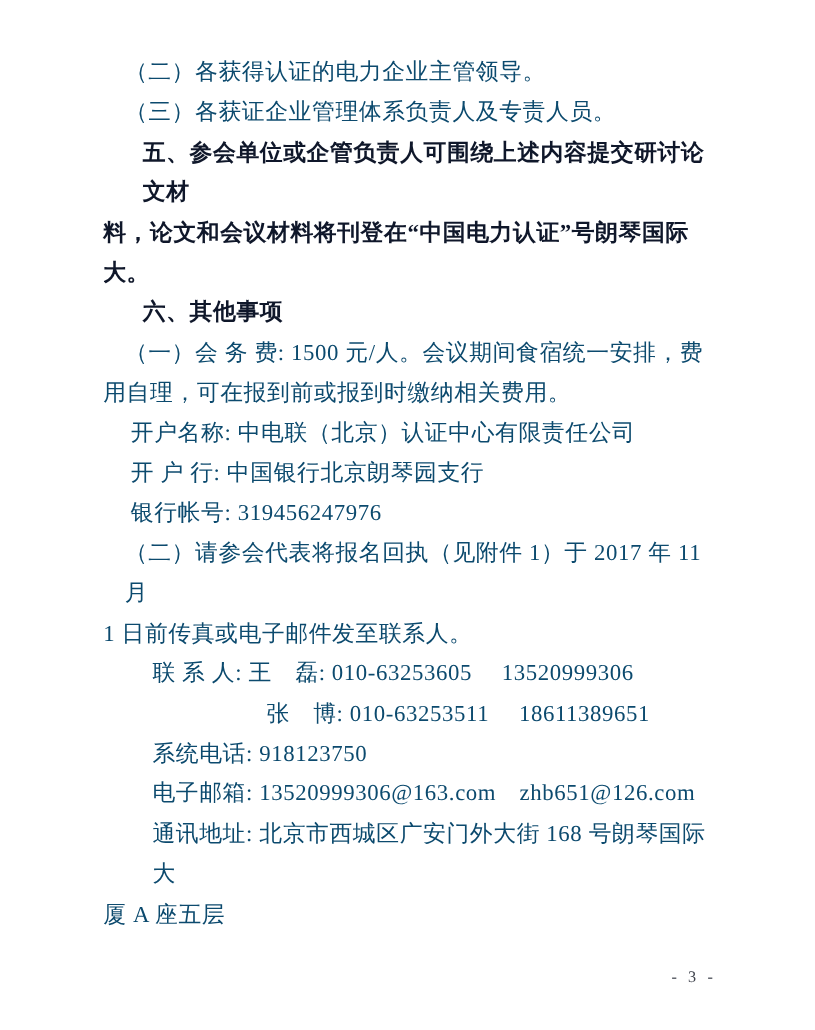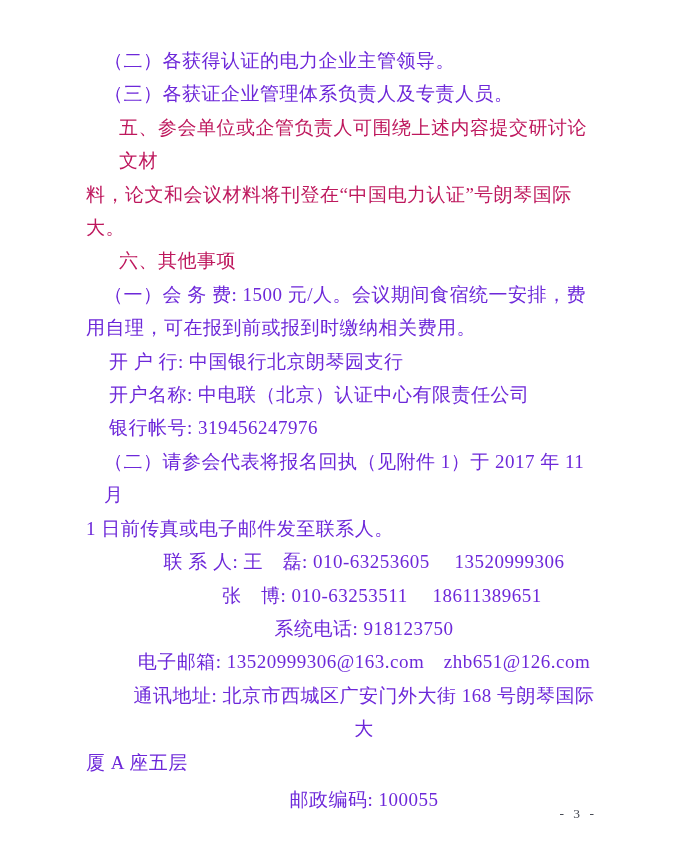--- a/index.html
+++ b/index.html
@@ -18,32 +18,32 @@
   .content {
     position: absolute;
     top: 44px;
     left: 86px;
     width: 515px;
   }
   .ln {
     margin: 0;
     font-size: 19px;
     line-height: 33.4px;
-    color: #6d28d9;
+    color: #0c4a6e;
     white-space: pre-wrap;
     letter-spacing: 0.5px;
   }
   .bold {
-    font-weight: normal;
-    color: #be185d;
+    font-weight: bold;
+    color: #0f172a;
   }
   .ind-paren   { padding-left: 18px; }
   .ind-head    { padding-left: 33px; }
   .ind-bank    { padding-left: 23px; }
-  .ind-contact { padding-left: 41px; text-align: center; }
+  .ind-contact { padding-left: 41px; }
   .ind-contact2{ padding-left: 136px; }
   .last        { margin-top: 4px; }
   .footer {
     position: absolute;
     top: 806px;
     right: 82px;
     font-size: 13.5px;
     letter-spacing: 3px;
     color: #3f434d;
   }
@@ -53,27 +53,26 @@
 
 <div class="page">
   <div class="content">
     <p class="ln ind-paren">（二）各获得认证的电力企业主管领导。</p>
     <p class="ln ind-paren">（三）各获证企业管理体系负责人及专责人员。</p>
     <p class="ln bold ind-head">五、参会单位或企管负责人可围绕上述内容提交研讨论文材</p>
     <p class="ln bold">料，论文和会议材料将刊登在“中国电力认证”号朗琴国际大。</p>
     <p class="ln bold ind-head">六、其他事项</p>
     <p class="ln ind-paren">（一）会 务 费: 1500 元/人。会议期间食宿统一安排，费</p>
     <p class="ln">用自理，可在报到前或报到时缴纳相关费用。</p>
+    <p class="ln ind-bank">开户名称: 中电联（北京）认证中心有限责任公司</p>
     <p class="ln ind-bank">开 户 行: 中国银行北京朗琴园支行</p>
-    <p class="ln ind-bank">开户名称: 中电联（北京）认证中心有限责任公司</p>
     <p class="ln ind-bank">银行帐号: 319456247976</p>
     <p class="ln ind-paren">（二）请参会代表将报名回执（见附件 1）于 2017 年 11 月</p>
     <p class="ln">1 日前传真或电子邮件发至联系人。</p>
     <p class="ln ind-contact">联 系 人: 王　磊: 010-63253605　 13520999306</p>
     <p class="ln ind-contact2">张　博: 010-63253511　 18611389651</p>
     <p class="ln ind-contact">系统电话: 918123750</p>
     <p class="ln ind-contact">电子邮箱: 13520999306@163.com　zhb651@126.com</p>
     <p class="ln ind-contact">通讯地址: 北京市西城区广安门外大街 168 号朗琴国际大</p>
     <p class="ln">厦 A 座五层</p>
-    <p class="ln ind-contact last">邮政编码: 100055</p>
   </div>
   <div class="footer">- 3 -</div>
 </div>
 
 </body></html>

